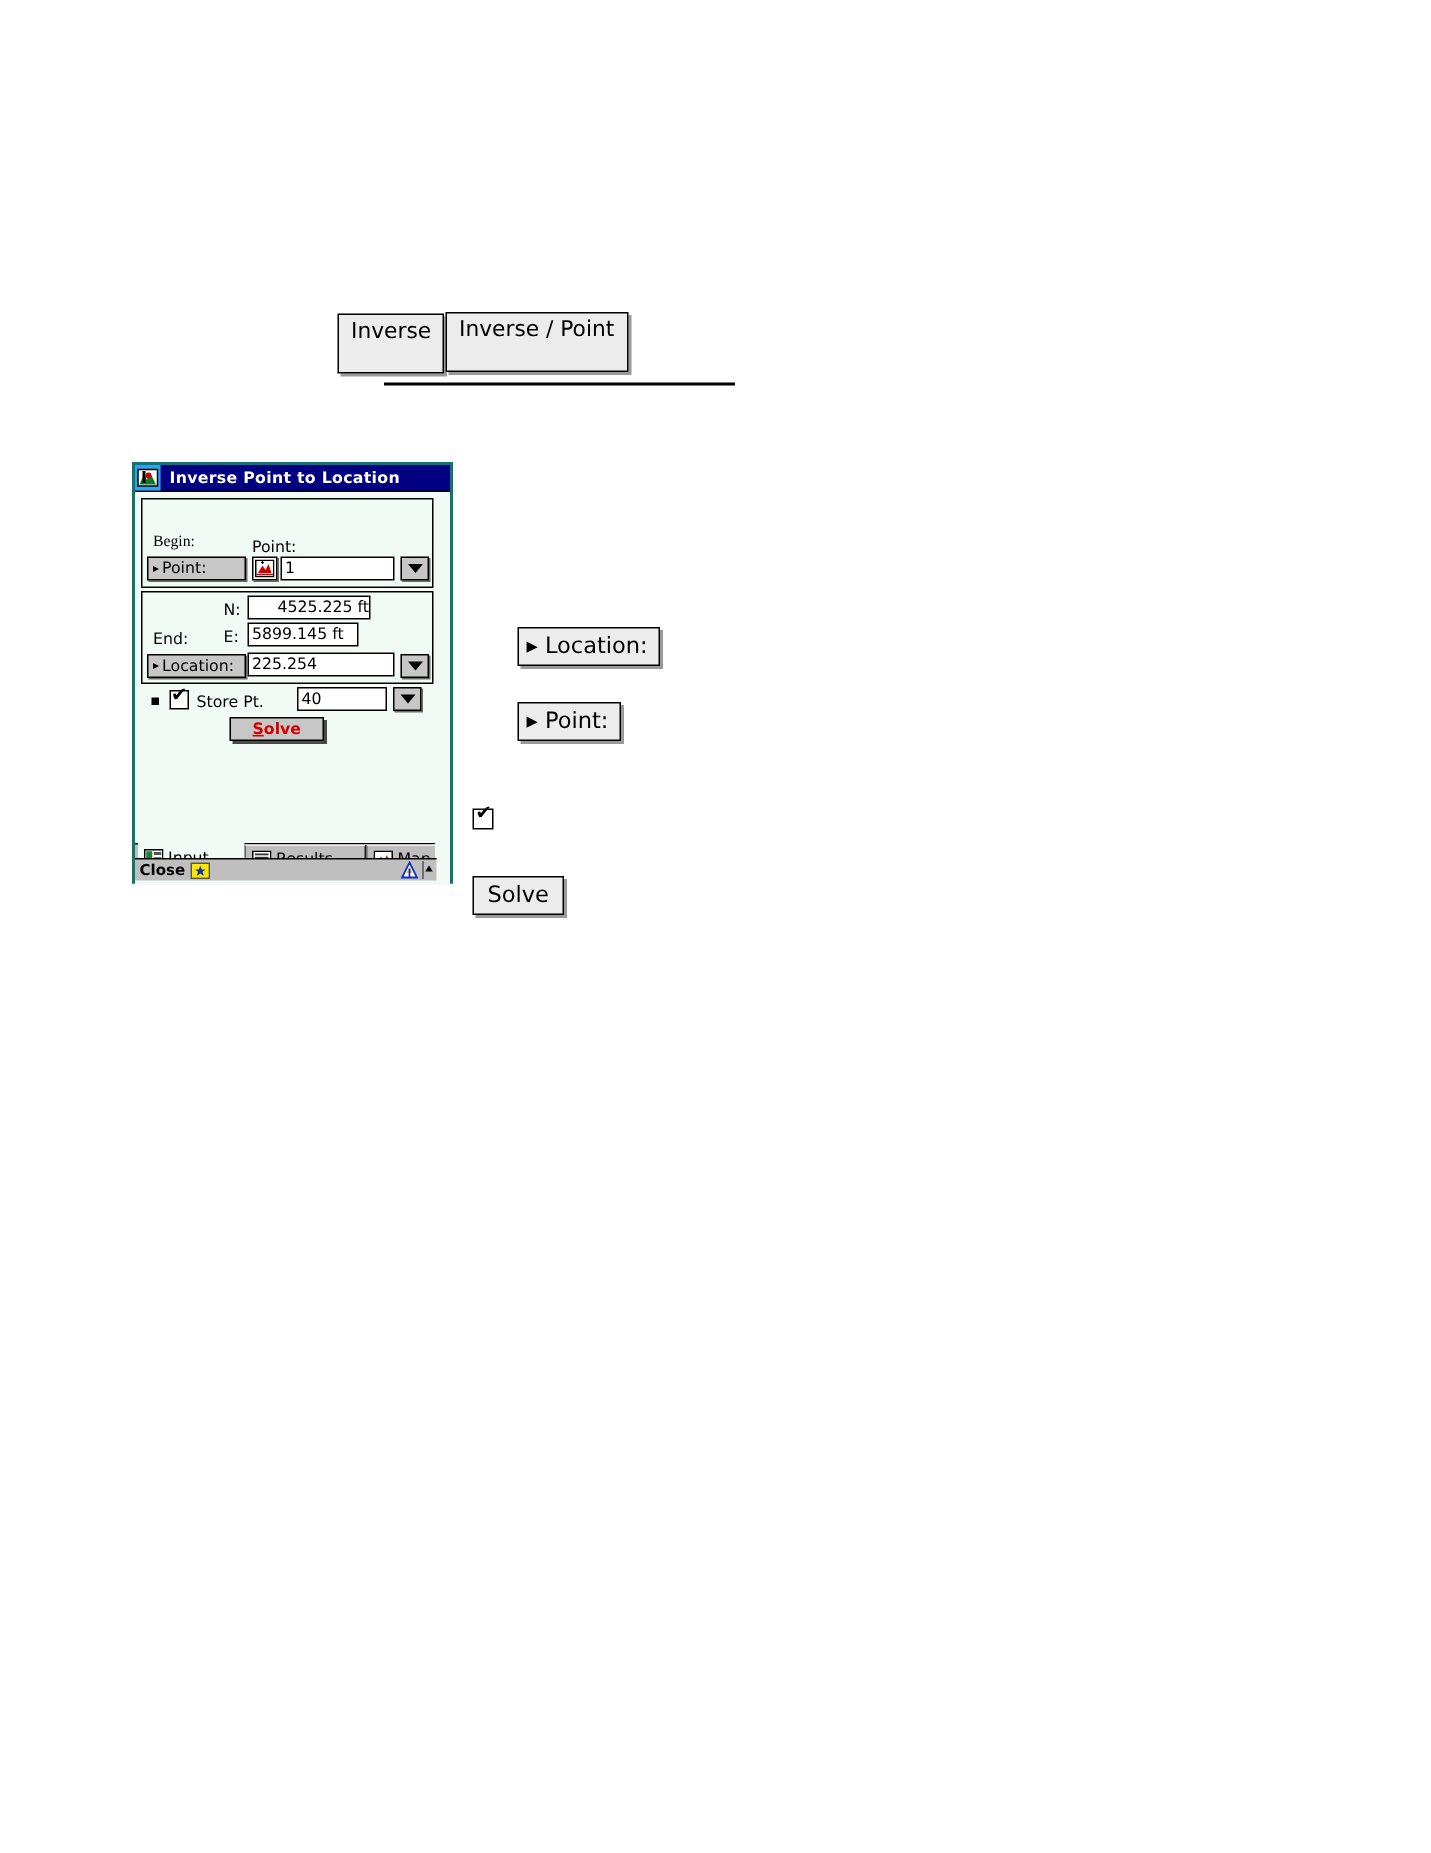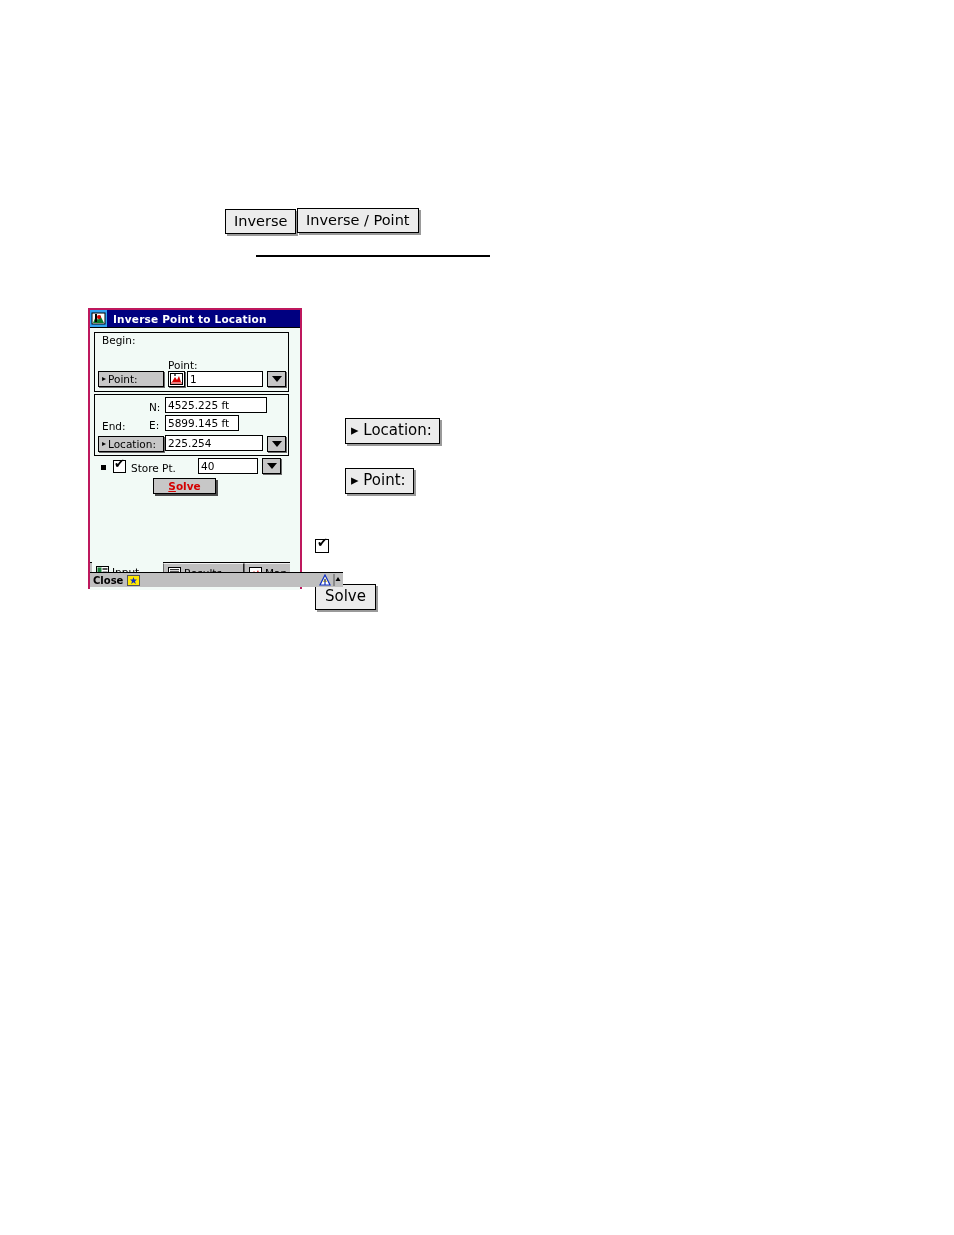--- a/index.html
+++ b/index.html
@@ -18,21 +18,21 @@
 
   
   .doc-btn {
     position: absolute;
     background: #ececec;
     border: 1px solid #000000;
     box-shadow: 2px 2px 0 #9a9a9a;
     font-family: "DejaVu Sans", sans-serif;
     font-size: 14.5px;
     line-height: 1;
-    padding: 4px 8px 4px 8px;
+    padding: 4px 8px 19px 8px;
     white-space: nowrap;
     color: #000;
   }
   #btn-inverse { left: 225px; top: 209px; }
   #btn-locpoint { left: 297px; top: 208px; }
 
   .doc-rule {
     position: absolute;
     left: 256px;
     top: 255px;
@@ -77,21 +77,21 @@
     font-family: "DejaVu Sans", sans-serif;
   }
 
   
   #pda {
     position: absolute;
     left: 88px;
     top: 308px;
     width: 214px;
     height: 281px;
-    border: 2px solid #be185d;
+    border: 2px solid #0f766e;
     background: #0369a1;
     box-sizing: border-box;
   }
 
   
   .titlebar {
     height: 17px;
     background: #000080;
     display: flex;
     align-items: center;
@@ -300,21 +300,21 @@
     border-left: 1px solid #666;
     border-right: 1px solid #222;
     border-top: 1px solid #eee;
   }
 
   
   .statusbar {
     position: absolute;
     left: 0;
     bottom: 0;
-    width: 253px;
+    width: 201px;
     height: 15px;
     background: #bfbfbf;
     border-top: 1px solid #000;
     box-sizing: border-box;
     display: flex;
     align-items: center;
   }
   .status-close {
     font-size: 10px;
     font-weight: bold;
@@ -368,21 +368,21 @@
         <rect x="5" y="4" width="2" height="8" fill="#000"></rect>
       </svg>
     </div>
     <div class="title-text">Inverse Point to Location</div>
   </div>
 
   <div class="dlg-body">
     <div class="content-col">
 
       <div class="group" id="grp-begin">
-        <div class="grp-label" style="left:7px; top:1px;">Begin:</div>
+        <div class="grp-label" style="left:7px; top:23px;font-family:Liberation Serif, serif;">Begin:</div>
 
         <div class="grp-label" style="left:73px; top:26px;">Point:</div>
 
         <div class="btn-gray" style="left:3px; top:38px; width:66px; height:16px;">
           <span class="tri">▸</span>
           <span>Point:</span>
         </div>
 
         <div class="iconbtn" style="left:73px; top:38px; width:17px; height:16px;">
           <svg class="mini-svg" width="13" height="12" viewBox="0 0 13 12">
@@ -399,21 +399,21 @@
 
         <div class="ddbtn" style="left:172px; top:38px; width:19px; height:16px;">
           <span class="arrow"></span>
         </div>
       </div>
 
       <div class="group" id="grp-end">
         <div class="grp-label" style="left:7px; top:25px;">End:</div>
 
         <div class="grp-label" style="left:54px; top:6px;">N:</div>
-        <div class="tfield" style="left:70px; top:2px; width:102px; height:16px;">
+        <div class="tfield" style="left:70px; top:2px; width:82px; height:16px;justify-content:flex-end;">
           <span>4525.225 ft</span>
         </div>
 
         <div class="grp-label" style="left:54px; top:24px;">E:</div>
         <div class="tfield" style="left:70px; top:20px; width:74px; height:16px;">
           <span>5899.145 ft</span>
         </div>
 
         <div class="grp-label" style="left:54px; top:40px;">Elev:</div>
 

